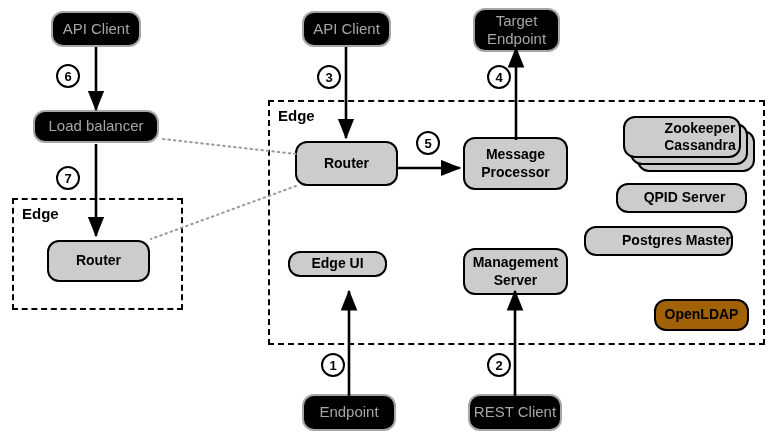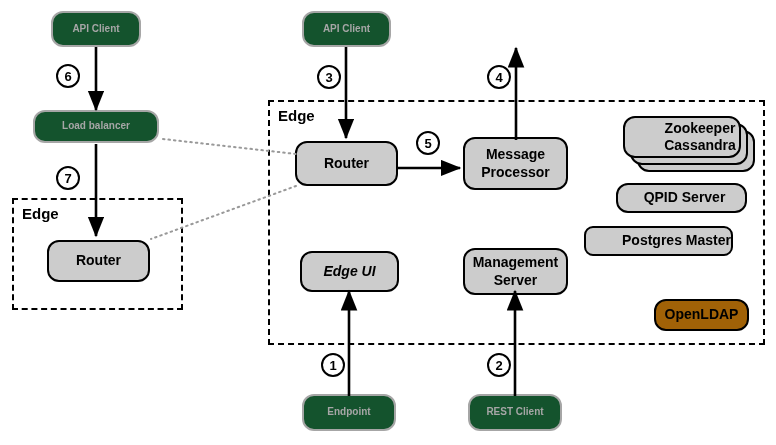--- a/index.html
+++ b/index.html
@@ -44,25 +44,25 @@
     white-space: pre-line;
   }
   .node.internal {
     background: #cccccc;
     border: 2px solid #000000;
     color: #000000;
     font-weight: bold;
     font-size: 14px;
   }
   .node.external {
-    background: #14532d;
+    background: #000000;
     border: 2px solid #a6a6a6;
     color: #a6a6a6;
-    font-weight: bold;
-    font-size: 10px;
+    font-weight: normal;
+    font-size: 15px;
   }
   .node.light {
     background: #a16207;
     border: 2px solid #000000;
     color: #000000;
     font-weight: bold;
     font-size: 14px;
   }
   
   .stack {
@@ -161,43 +161,45 @@
   <div class="step" style="left:487px; top:353px;">2</div>
 
   <div class="node external" style="left:51px; top:11px; width:90px; height:36px;">API Client</div>
 
   <div class="node external" style="left:33px; top:110px; width:126px; height:33px;">Load balancer</div>
 
   <div class="node internal" style="left:47px; top:240px; width:103px; height:42px;">Router</div>
 
   <div class="node external" style="left:302px; top:11px; width:89px; height:36px;">API Client</div>
 
+  <div class="node external" style="left:473px; top:8px; width:87px; height:44px;">Target
+Endpoint</div>
 
   <div class="node internal" style="left:295px; top:141px; width:103px; height:45px;">Router</div>
 
   <div class="node internal" style="left:463px; top:137px; width:105px; height:53px;">Message
 Processor</div>
 
-  <div class="node internal" style="left:300px; top:251px; width:99px; height:41px;font-style:italic;">Edge UI</div>
+  <div class="node internal" style="left:288px; top:251px; width:99px; height:26px;">Edge UI</div>
 
   <div class="node internal" style="left:463px; top:248px; width:105px; height:47px;">Management
 Server</div>
 
   <div class="node external" style="left:302px; top:394px; width:94px; height:37px;">Endpoint</div>
 
   <div class="node external" style="left:468px; top:394px; width:94px; height:37px;">REST Client</div>
 
   <div class="stack" style="left:623px; top:116px; width:134px; height:60px;">
     <div class="layer" style="left:14px; top:14px; width:118px; height:42px;"></div>
     <div class="layer" style="left:7px;  top:7px;  width:118px; height:42px;"></div>
     <div class="layer front" style="left:0px; top:0px; width:118px; height:42px;">Zookeeper
 Cassandra</div>
   </div>
 
   <div class="node internal" style="left:616px; top:183px; width:131px; height:30px;padding-left:6px;">QPID Server</div>
 
   <div class="stack" style="left:584px; top:226px; width:166px; height:60px;">
-    <div class="layer front" style="left:0px; top:0px; width:149px; height:30px;border-radius:9px;">Postgres Master</div>
+    <div class="layer front" style="left:0px; top:0px; width:149px; height:30px;">Postgres Master</div>
   </div>
 
   <div class="node light" style="left:654px; top:299px; width:95px; height:32px;">OpenLDAP</div>
 
 </div>
 
 </body></html>

